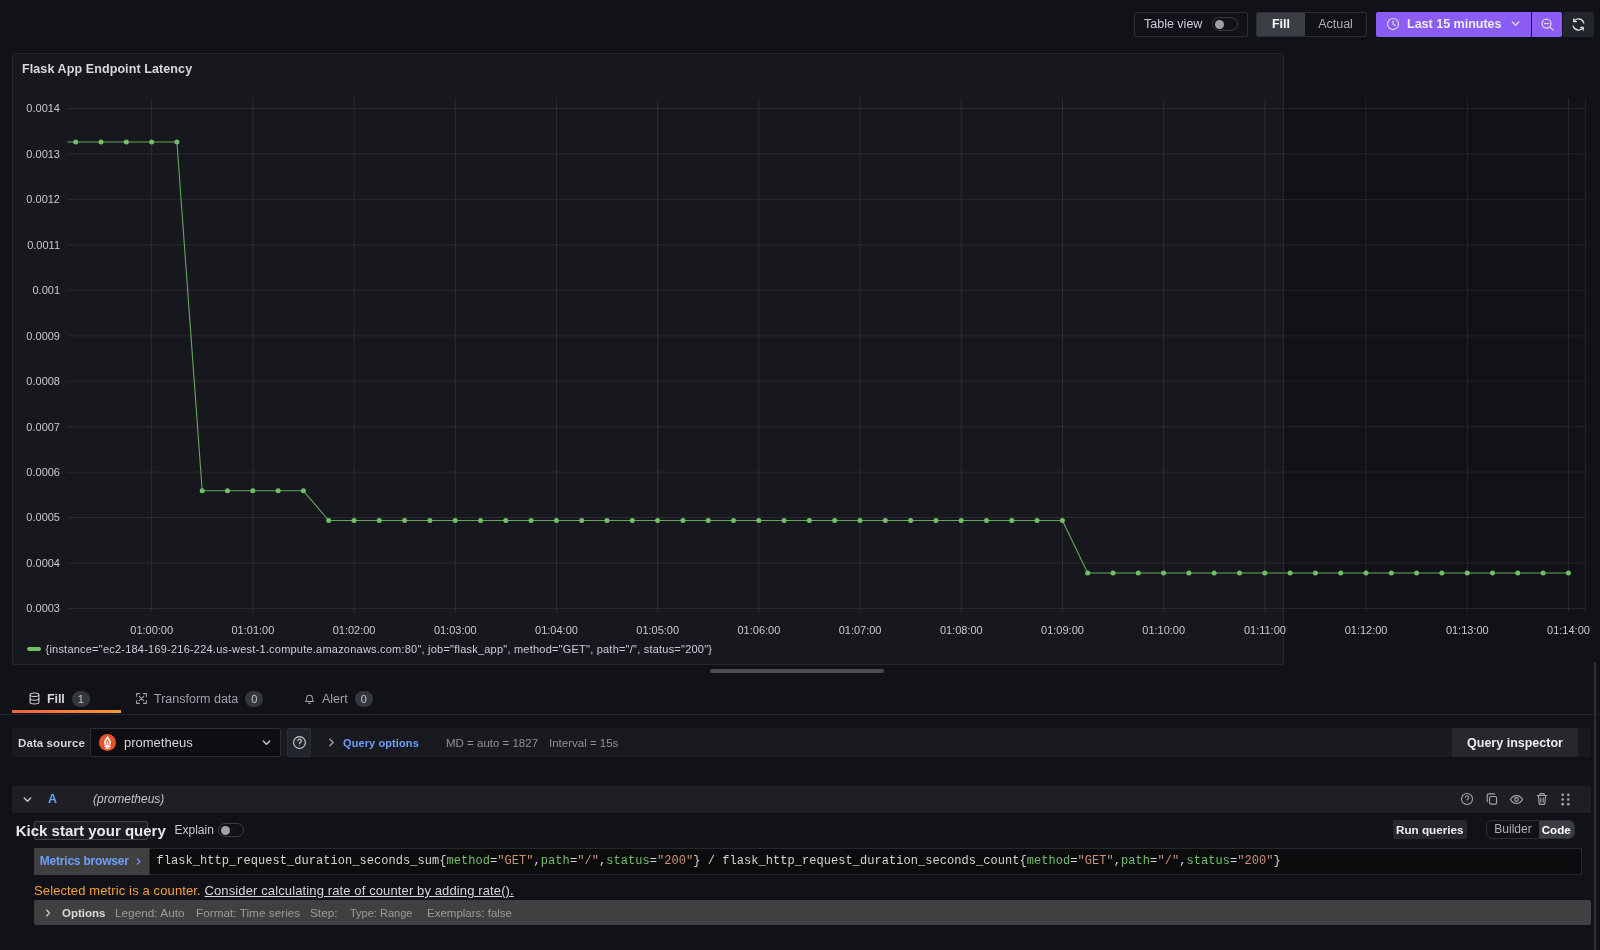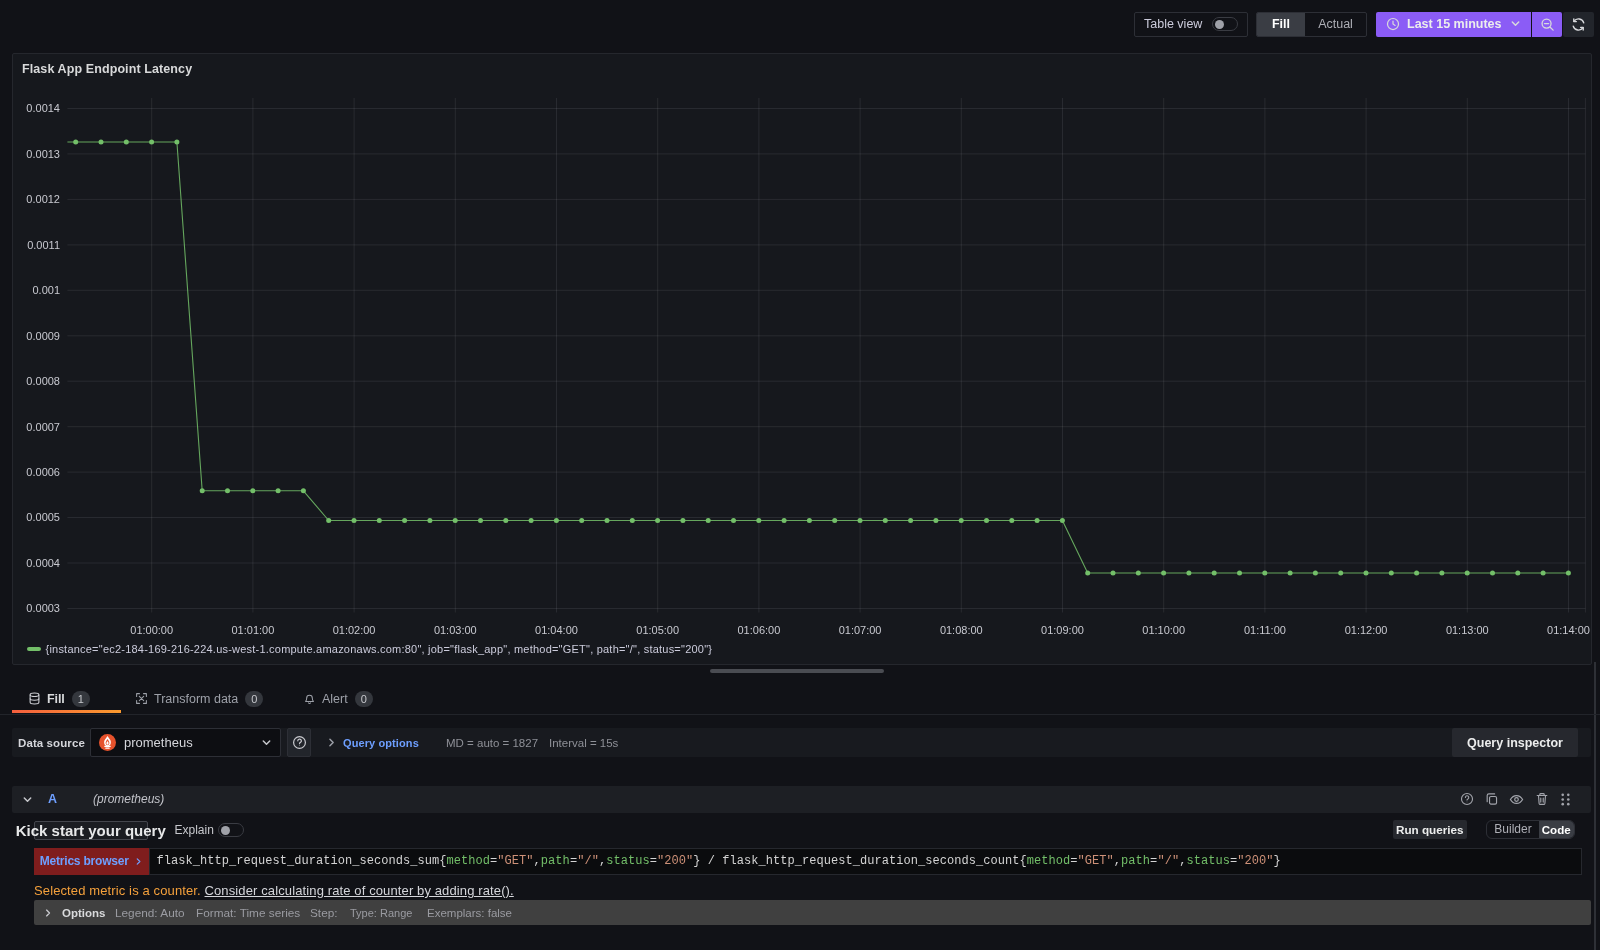--- a/index.html
+++ b/index.html
@@ -38,21 +38,21 @@
     </span>
 </div>
 <div class="abs row" style="left:1563px;top:11.5px;width:31px;height:25px;background:#22252b;border-radius:2px;justify-content:center">
     <svg width="15" height="15" viewBox="0 0 16 16" fill="none" stroke="#d8d9dc" stroke-width="1.5">
       <path d="M13.6 6.3A5.8 5.8 0 0 0 3.2 4.6" stroke-linecap="round"></path>
       <path d="M3 2.2v2.7h2.7" stroke-linecap="round" stroke-linejoin="round"></path>
       <path d="M2.4 9.7a5.8 5.8 0 0 0 10.4 1.7" stroke-linecap="round"></path>
       <path d="M13 13.8v-2.7h-2.7" stroke-linecap="round" stroke-linejoin="round"></path>
     </svg>
   </div>
-<div class="abs" style="left:11.5px;top:53px;width:1580px;height:611.5px;background:#16181d;border:1px solid #25272d;border-radius:2px">
+<div class="abs" style="left:11.5px;top:53px;width:1272px;height:611.5px;background:#16181d;border:1px solid #25272d;border-radius:2px">
 <div class="abs" style="left:9.5px;top:7.5px;font-size:12.5px;font-weight:bold;color:#d8d9da;letter-spacing:0.1px">Flask App Endpoint Latency</div>
 <svg width="1580" height="611.5" style="position:absolute;left:0;top:0">
 <line x1="54.4" y1="54.5" x2="1572.4" y2="54.5" stroke="rgba(204,204,220,0.10)" stroke-width="1"></line>
 <line x1="54.4" y1="99.9" x2="1572.4" y2="99.9" stroke="rgba(204,204,220,0.10)" stroke-width="1"></line>
 <line x1="54.4" y1="145.4" x2="1572.4" y2="145.4" stroke="rgba(204,204,220,0.10)" stroke-width="1"></line>
 <line x1="54.4" y1="190.9" x2="1572.4" y2="190.9" stroke="rgba(204,204,220,0.10)" stroke-width="1"></line>
 <line x1="54.4" y1="236.3" x2="1572.4" y2="236.3" stroke="rgba(204,204,220,0.10)" stroke-width="1"></line>
 <line x1="54.4" y1="281.8" x2="1572.4" y2="281.8" stroke="rgba(204,204,220,0.10)" stroke-width="1"></line>
 <line x1="54.4" y1="327.2" x2="1572.4" y2="327.2" stroke="rgba(204,204,220,0.10)" stroke-width="1"></line>
 <line x1="54.4" y1="372.7" x2="1572.4" y2="372.7" stroke="rgba(204,204,220,0.10)" stroke-width="1"></line>
@@ -271,21 +271,21 @@
 <div class="abs row" style="left:34px;top:820.5px;width:113.5px;height:19px;border:1px solid #44464d;border-radius:2px;justify-content:center;font-size:15px;font-weight:bold;color:#e7e8e9;background:#1b1d22;white-space:nowrap">Kick start your query</div>
 <div class="abs row" style="left:174.5px;top:820.5px;height:19px;font-size:12px;color:#c7c8cd">Explain</div>
 <div class="abs" style="left:218px;top:823px;width:26px;height:14px;background:#111217;border:1px solid #3a3c43;border-radius:8px">
     <span class="abs" style="left:2px;top:1.5px;width:9px;height:9px;border-radius:50%;background:#9fa1a8"></span>
   </div>
 <div class="abs row" style="left:1392.5px;top:819.5px;width:74.5px;height:19.5px;background:#26282e;border-radius:2px;justify-content:center;font-size:11.7px;font-weight:bold;color:#eceded">Run queries</div>
 <div class="abs row" style="left:1486px;top:819.5px;height:19.5px;border:1px solid #2d2f36;border-radius:6px;overflow:hidden">
 <span class="row" style="height:100%;width:52px;justify-content:center;font-size:12px;color:#aeafb6">Builder</span>
 <span class="row" style="height:100%;width:34.5px;justify-content:center;font-size:11.6px;font-weight:bold;color:#fff;background:#3a3d44">Code</span>
 </div>
-<div class="abs row" style="left:34px;top:847.5px;width:114.5px;height:27px;background:#7f1d1d;justify-content:center;gap:5px">
+<div class="abs row" style="left:34px;top:847.5px;width:114.5px;height:27px;background:#404040;justify-content:center;gap:5px">
     <span style="font-size:12px;font-weight:bold;color:#6e9fff;letter-spacing:-0.2px">Metrics browser</span>
     <svg width="9" height="9" viewBox="0 0 12 12" fill="none" stroke="#6e9fff" stroke-width="1.6" stroke-linecap="round" stroke-linejoin="round">
       <path d="M4.3 2.5 7.8 6l-3.5 3.5"></path>
     </svg>
   </div>
 <div class="abs row" style="left:148.5px;top:847.5px;width:1433px;height:27px;background:#0b0c0e;border:1px solid #26282e;padding:0 7px">
 <span style="font-family:'Liberation Mono',monospace;font-size:12px;letter-spacing:0.05px;color:#d4d4d4;white-space:pre">flask_http_request_duration_seconds_sum{<span style="color:#73bf69">method</span>=<span style="color:#ce9178">"GET"</span>,<span style="color:#73bf69">path</span>=<span style="color:#ce9178">"/"</span>,<span style="color:#73bf69">status</span>=<span style="color:#ce9178">"200"</span>} / flask_http_request_duration_seconds_count{<span style="color:#73bf69">method</span>=<span style="color:#ce9178">"GET"</span>,<span style="color:#73bf69">path</span>=<span style="color:#ce9178">"/"</span>,<span style="color:#73bf69">status</span>=<span style="color:#ce9178">"200"</span>}</span>
 </div>
 <div class="abs" style="left:34px;top:883px;font-size:13px;letter-spacing:0.12px"><span style="color:#f5a13c">Selected metric is a counter.</span> <span style="color:#d5d6db;text-decoration:underline">Consider calculating rate of counter by adding rate().</span></div>
 <div class="abs" style="left:34px;top:900px;width:1557px;height:25px;background:#404040;border-radius:2px">

